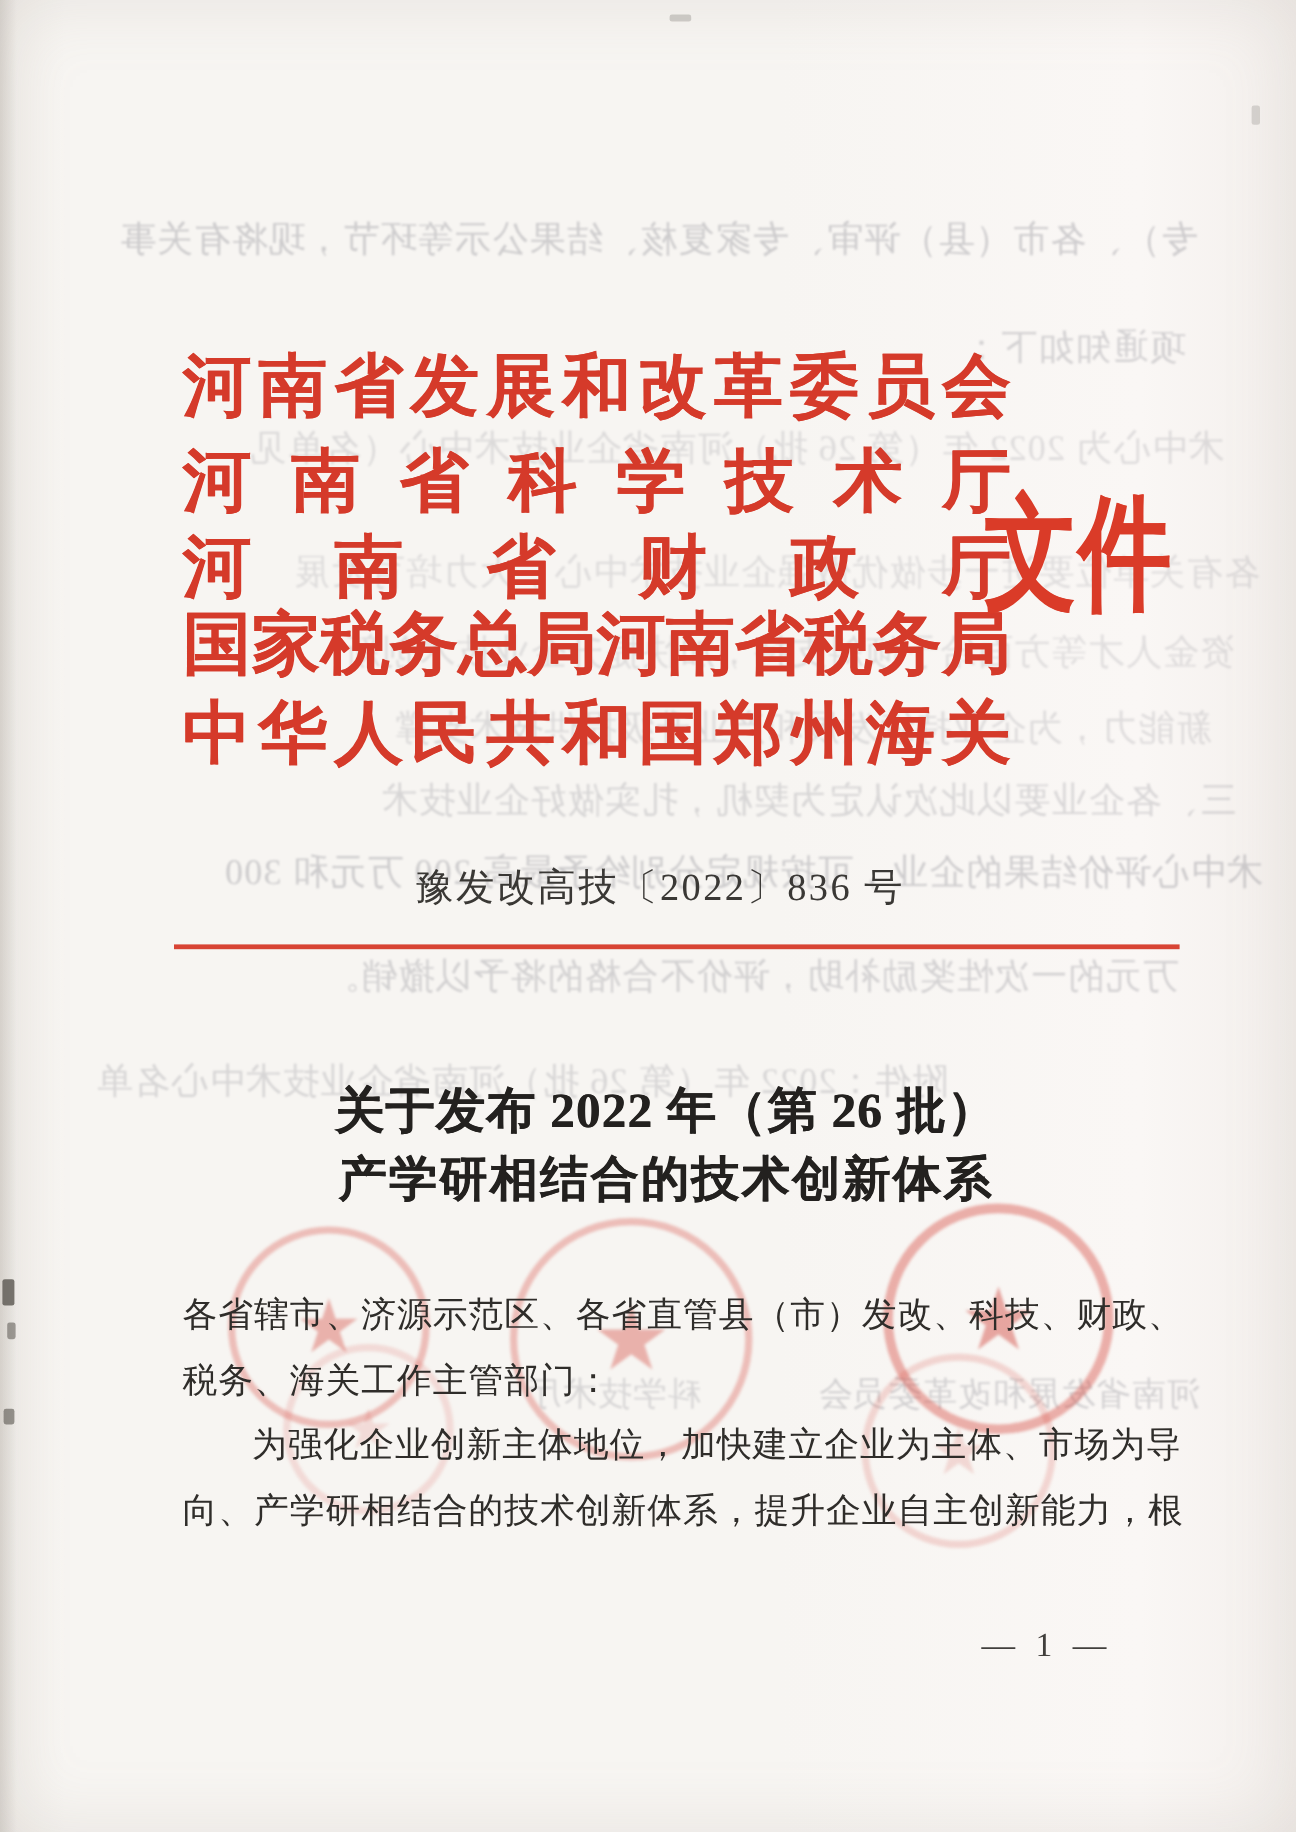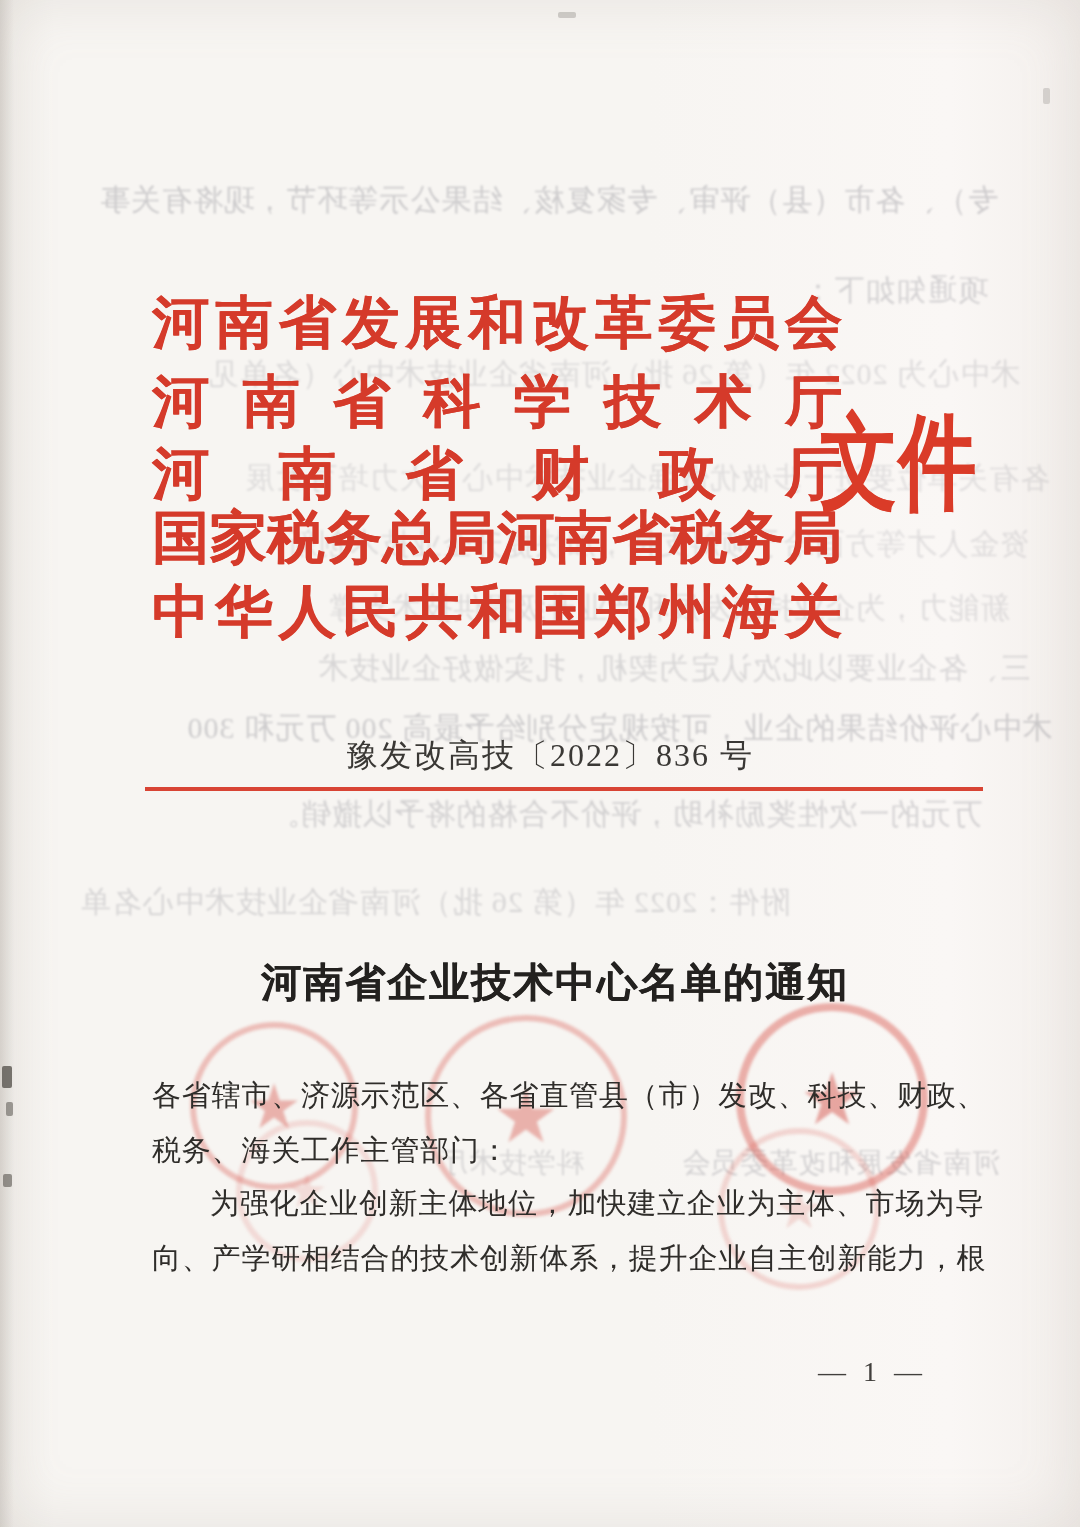--- a/index.html
+++ b/index.html
@@ -55,21 +55,21 @@
   .i1{top:372px;}
   .i2{top:444px;}
   .i3{top:508px;}
   .i4{top:582px;}
   .doc-type{
     position:absolute;left:820px;top:398px;color:#da3b28;font-weight:700;
     font-size:104px;line-height:1.25;letter-spacing:2px;white-space:nowrap;
     transform:scaleX(.74);transform-origin:left top;text-shadow:1px 0 0 #da3b28;
   }
   .doc-number{
-    position:absolute;left:150px;top:734px;width:800px;text-align:center;
+    position:absolute;left:150px;top:718px;width:800px;text-align:center;
     color:#3a3835;font-size:32px;letter-spacing:2px;white-space:nowrap;
   }
   .red-rule{
     position:absolute;left:145px;top:787px;width:838px;height:4px;
     background:#d84434;filter:blur(.4px);
   }
   
   .title-line{
     position:absolute;left:150px;width:810px;text-align:center;
     color:#23211f;font-weight:700;white-space:nowrap;
@@ -197,21 +197,22 @@
       <span>海</span>
       <span>关</span>
     </div>
 
   <div class="doc-type">文件</div>
 
   <div class="doc-number">豫发改高技〔2022〕836 号</div>
 
   <div class="red-rule"></div>
 
-  <div class="title-line t2">河南省企业技术中心名单的通知</div>
+  <div class="title-line t1">关于发布 2022 年（第 26 批）</div>
+  <div class="title-line t2">产学研相结合的技术创新体系</div>
 
   <div class="body-line l2">税务、海关工作主管部门：</div>
   <div class="body-line l1">各省辖市、济源示范区、各省直管县（市）发改、科技、财政、</div>
   <div class="body-line l4">向、产学研相结合的技术创新体系，提升企业自主创新能力，根</div>
   <div class="body-line l3">为强化企业创新主体地位，加快建立企业为主体、市场为导</div>
 
   <div class="page-number">— 1 —</div>
 
   <div class="left-shade"></div>
   <div class="edge-mark m1"></div>

